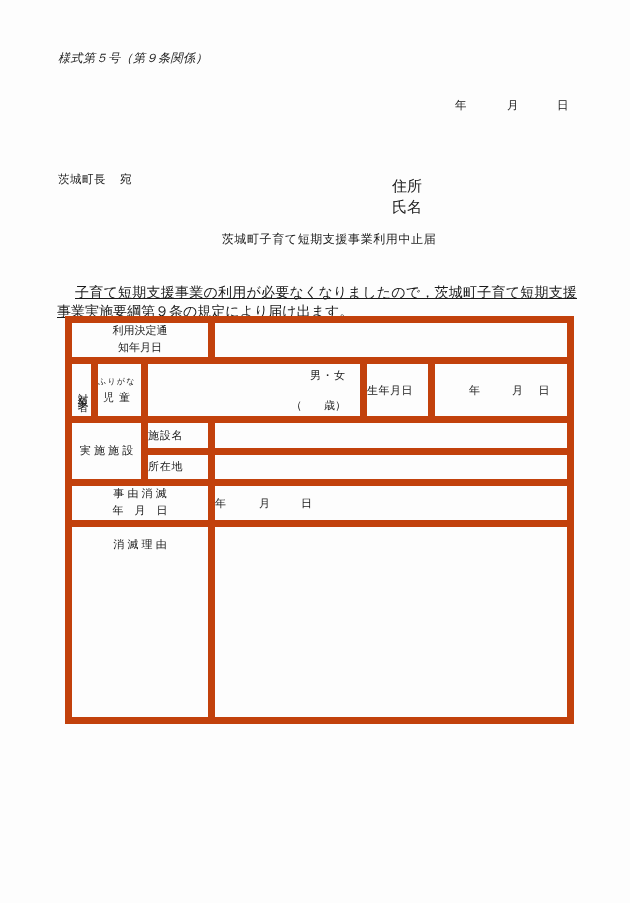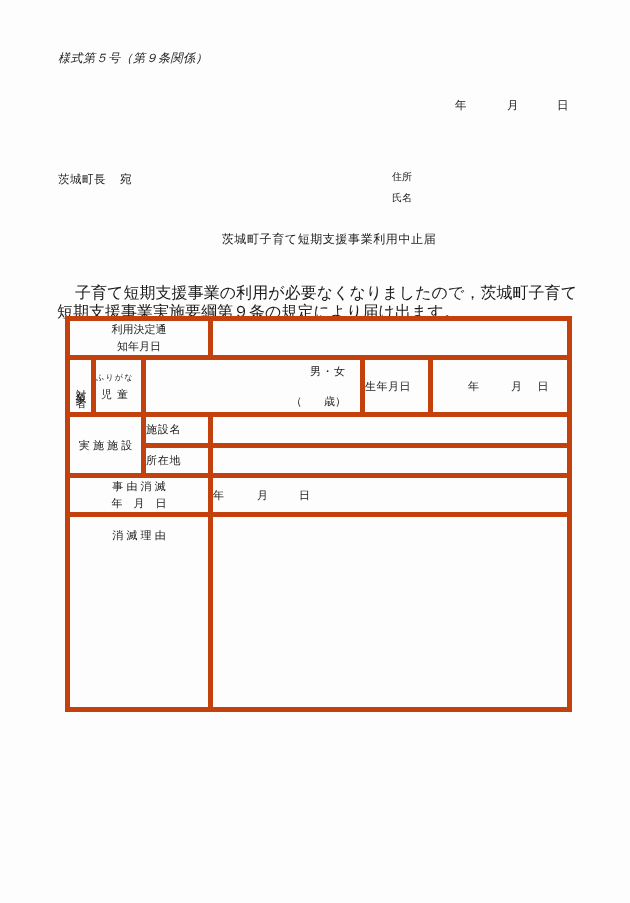--- a/index.html
+++ b/index.html
@@ -48,22 +48,22 @@
     font-size: 11.5px;
     letter-spacing: 0.5px;
     white-space: nowrap;
     margin-top: 40px;
   }
   .addressee .suffix { margin-left: 14px; }
 
   .applicant {
     position: absolute;
     left: 392px;
-    top: 166px;
-    font-size: 10px;
+    top: 176px;
+    font-size: 15px;
     line-height: 21px;
   }
 
   
   .doc-title {
     position: absolute;
     left: 0;
     right: 0;
     top: 231px;
     text-align: center;
@@ -71,41 +71,43 @@
     letter-spacing: 0.6px;
     padding-left: 28px;
   }
 
   
   .body-text {
     position: absolute;
     left: 57px;
     top: 283px;
     width: 520px;
-    font-size: 16px;
+    font-size: 14px;
     line-height: 19px;
     text-align: justify;
+    text-decoration: underline;
   }
   .body-text .indent { margin-left: 18px; }
 
   
   .form-table {
     position: absolute;
     left: 65px;
     top: 316px;
     width: 502px;
     border-collapse: collapse;
     table-layout: fixed;
     font-size: 11px;
   }
   .form-table td {
-    border: 5px solid #c2410c;
+    border: 7px solid #c2410c;
     padding: 0;
     vertical-align: middle;
     background: transparent;
+    font-family: Liberation Mono, monospace;
   }
   .lbl {
     text-align: center;
     line-height: 17px;
     padding: 3px 2px;
   }
   .spread {
     letter-spacing: 3.2px;
     text-indent: 3.2px;
   }

